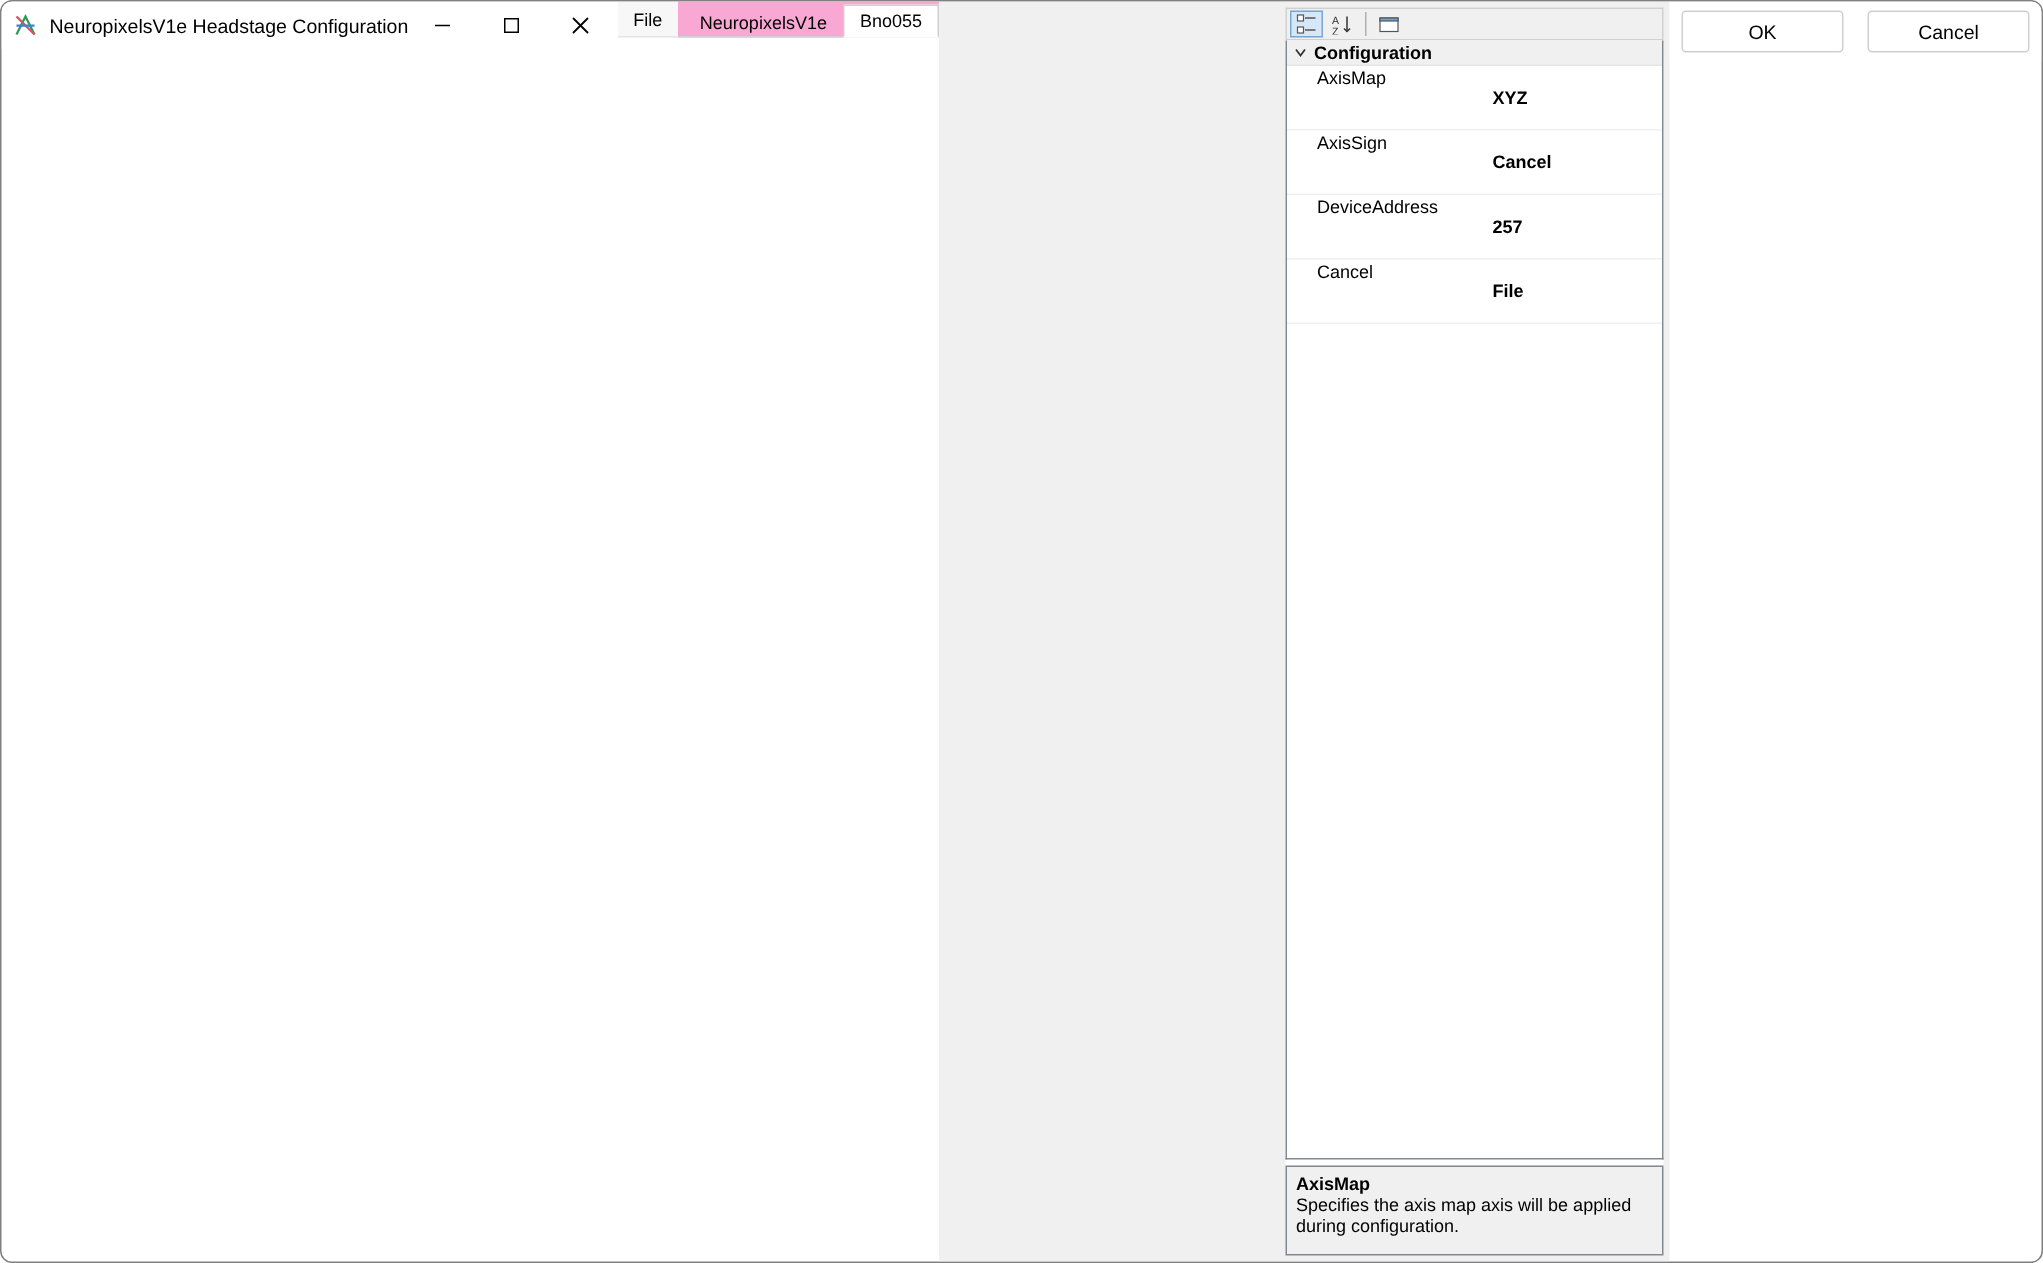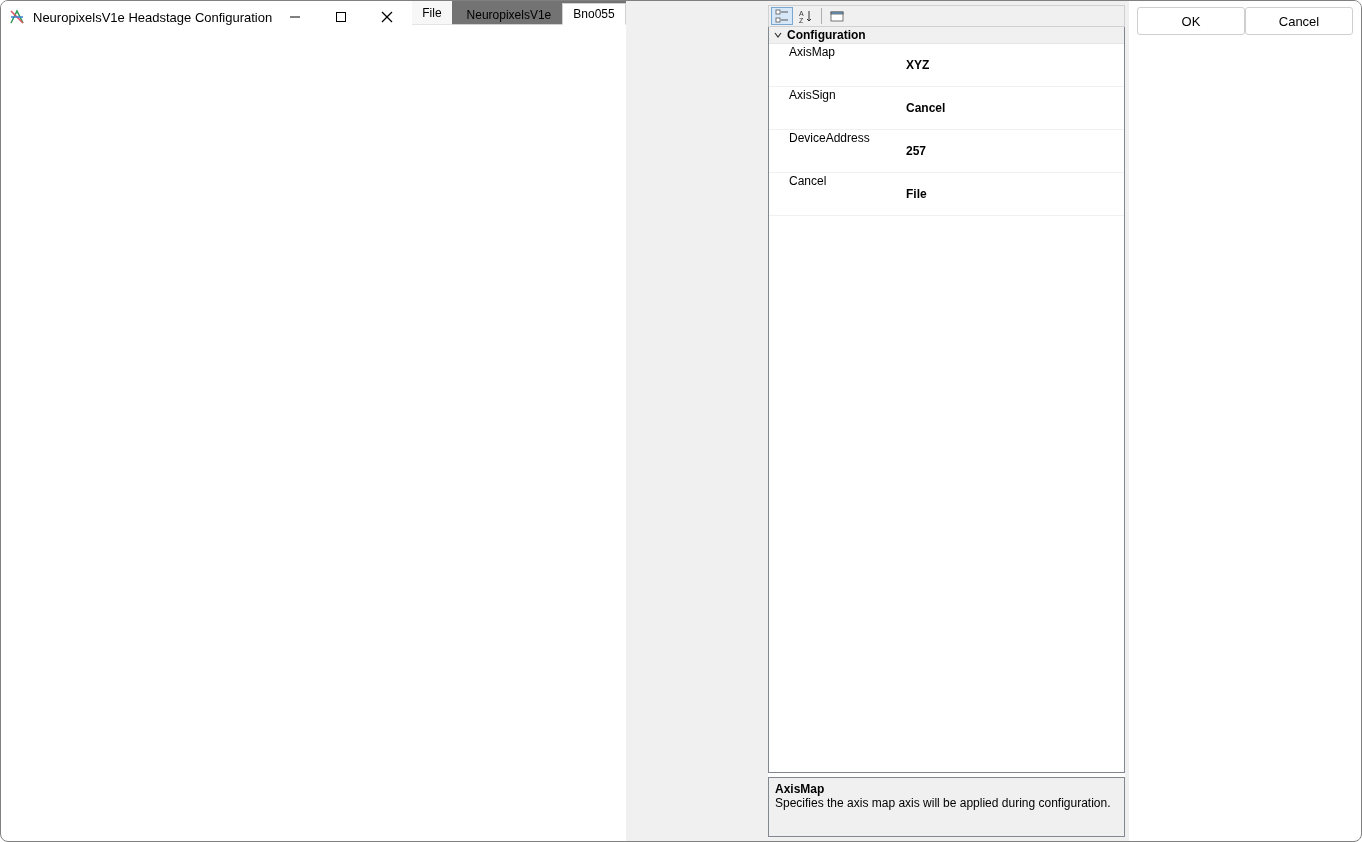--- a/index.html
+++ b/index.html
@@ -61,21 +61,21 @@
     }
     .menubar .menu-item {
       padding: 3px 10px;
       font-size: 12px;
       cursor: pointer;
     }
     .tabs {
       height: 24px;
       display: flex;
       align-items: flex-end;
-      background: #737373;
+      background: #f9a8d4;
       border-bottom: 1px solid #d0d0d0;
       padding-left: 4px;
       flex-shrink: 0;
     }
     .tabs .tab {
       padding: 3px 10px;
       font-size: 12px;
       border: 1px solid transparent;
       border-bottom: none;
       cursor: pointer;
@@ -98,21 +98,21 @@
     .content-inner {
       flex: 1;
       display: flex;
       min-height: 0;
     }
     .main-area {
       flex: 1;
       background: #f0f0f0;
     }
     .side-panel {
-      width: 357px;
+      width: 252px;
       display: flex;
       flex-direction: column;
       background: #ffffff;
       min-height: 0;
     }
     .prop-toolbar {
       height: 22px;
       display: flex;
       align-items: center;
       padding: 0 2px;
@@ -191,21 +191,21 @@
     .desc-title {
       font-weight: bold;
       margin-bottom: 0px;
     }
     .button-row {
       height: 40px;
       display: flex;
       align-items: center;
       justify-content: flex-end;
       padding: 0 8px;
-      gap: 0;
+      gap: 16px;
       background: #ffffff;
       flex-shrink: 0;
     }
     .button-row button {
       width: 108px;
       height: 28px;
       font-size: 13px;
       background: #ffffff;
       border: 1px solid #cfcfcf;
       border-radius: 3px;

